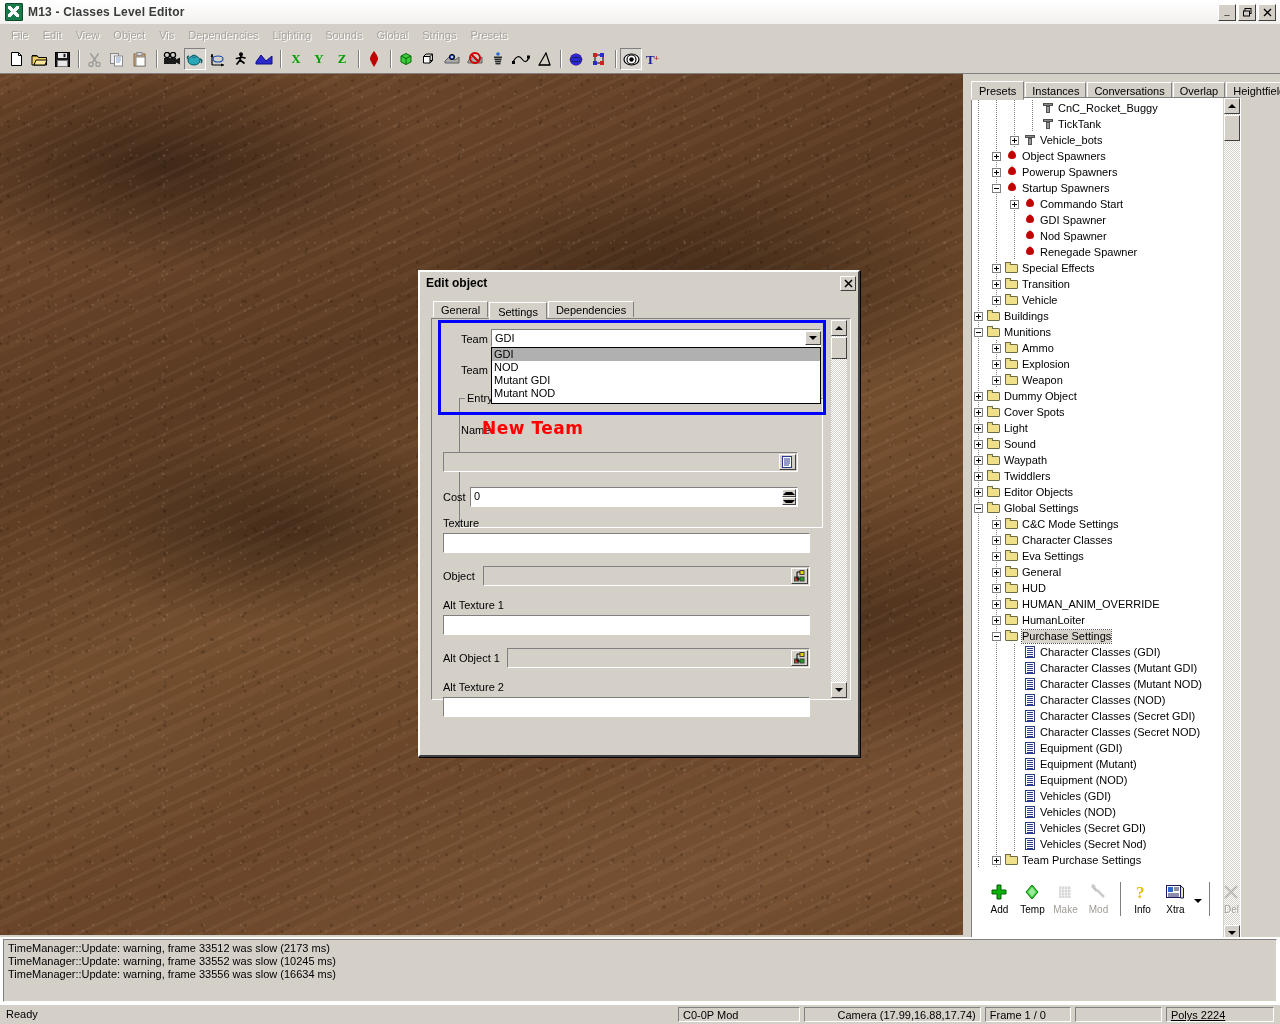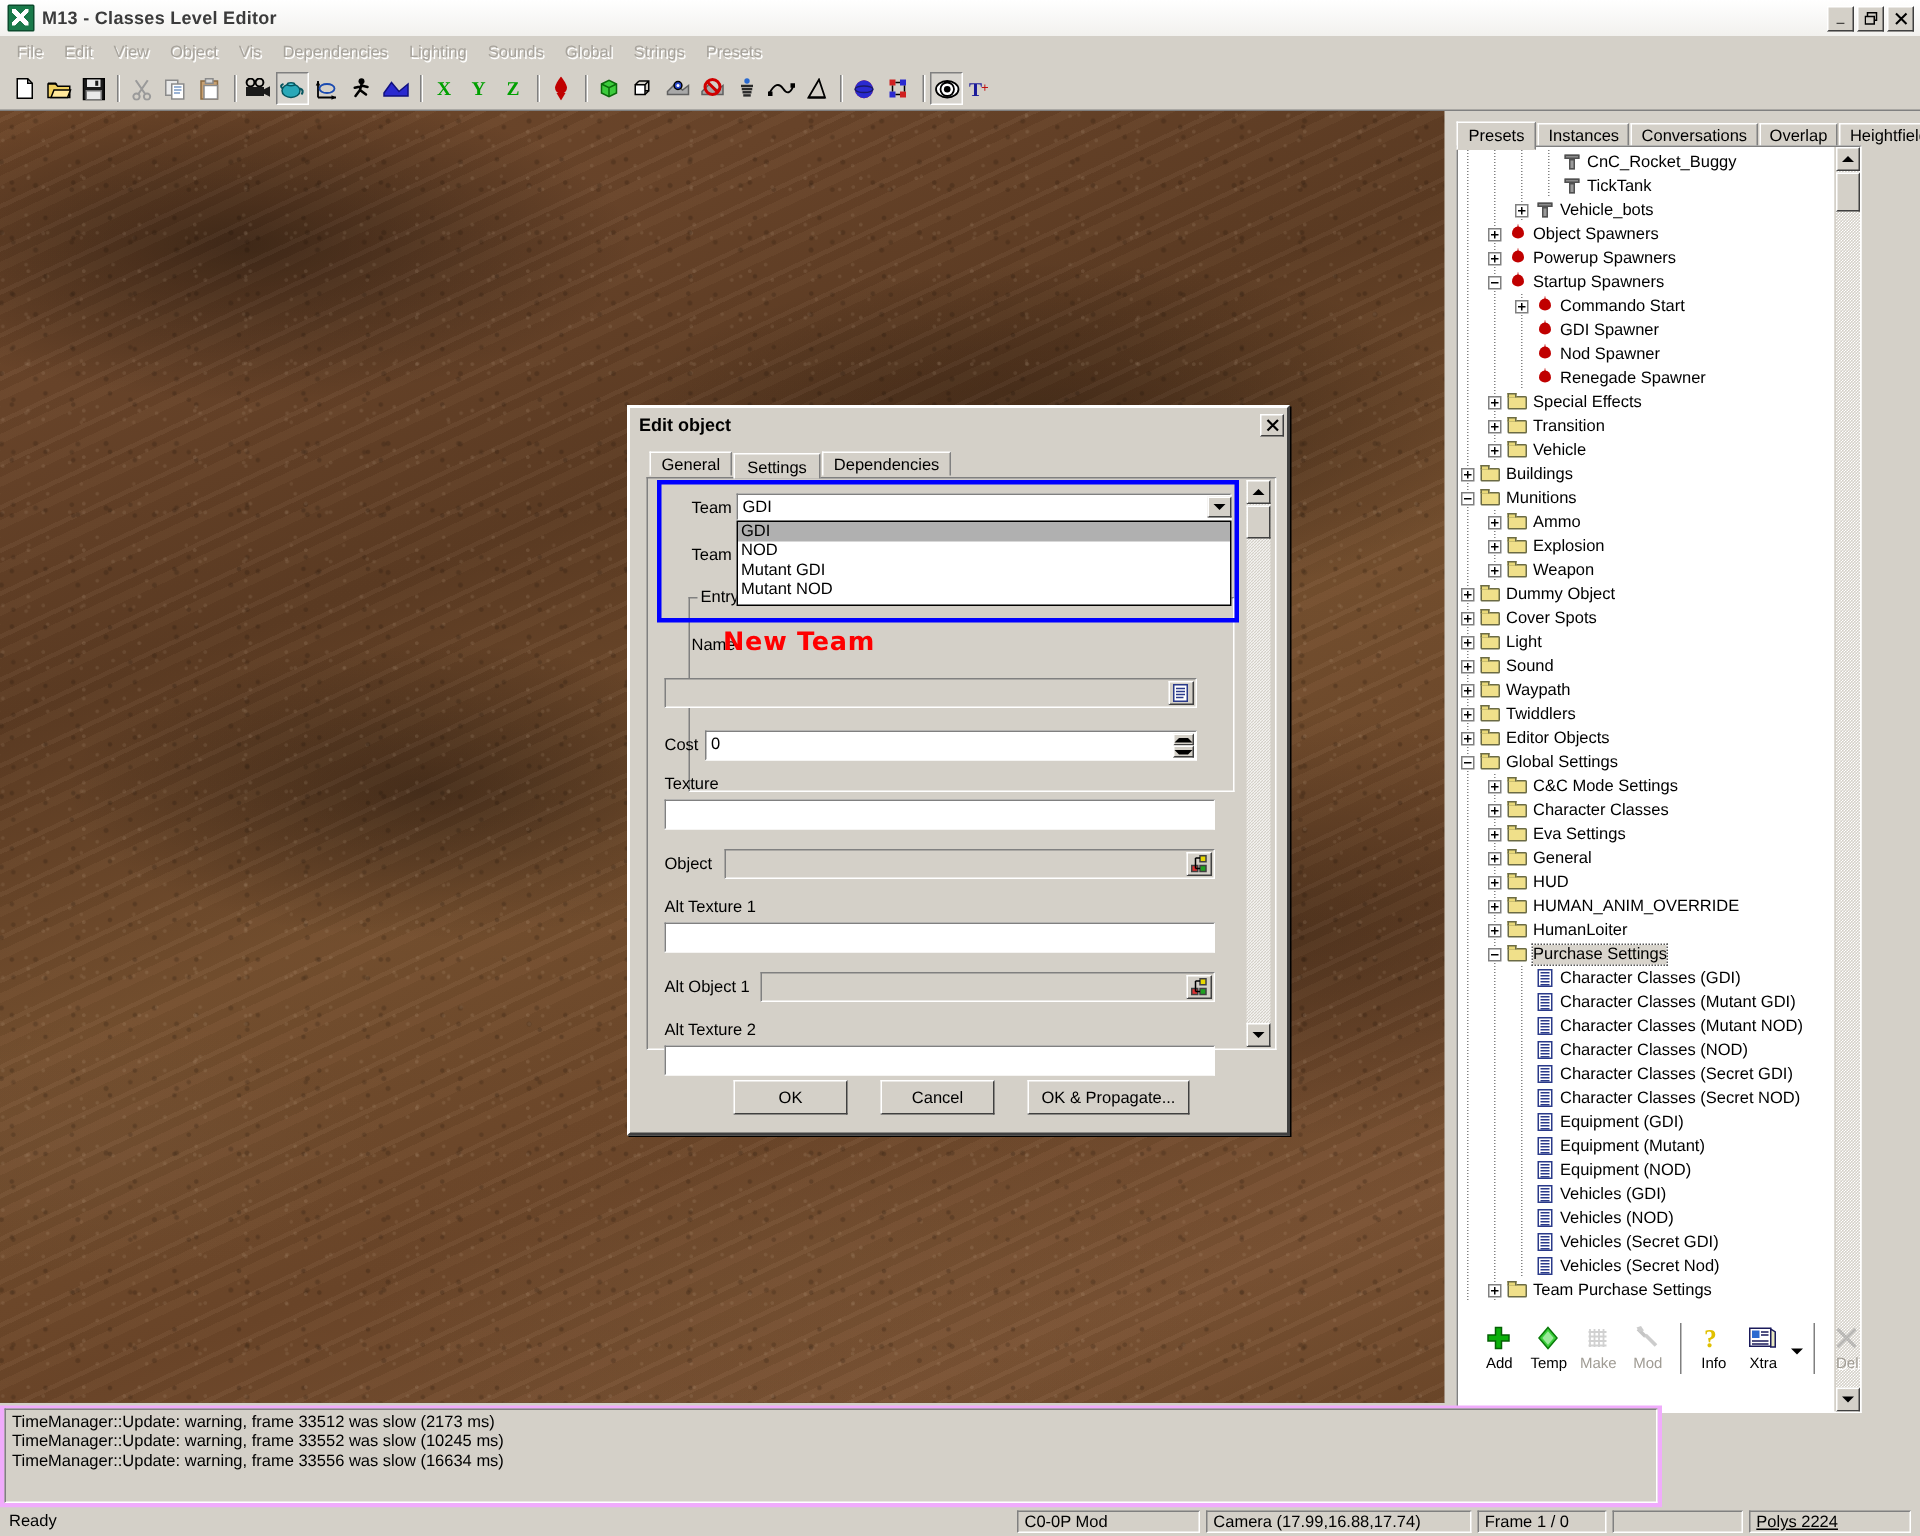--- a/index.html
+++ b/index.html
@@ -111,22 +111,22 @@
     position:absolute;inset:-10%;
     background:repeating-linear-gradient(155deg,
       rgba(255,255,255,0.030) 0px, rgba(255,255,255,0.030) 3px,
       rgba(0,0,0,0.045) 3px, rgba(0,0,0,0.045) 9px,
       rgba(255,255,255,0.018) 9px, rgba(255,255,255,0.018) 15px,
       rgba(0,0,0,0.030) 15px, rgba(0,0,0,0.030) 26px);
   }
 
   
   .outpane{
-    position:absolute;left:0;top:937px;width:1108px;height:68px;
-    background:#f0abfc;box-sizing:border-box;padding:2px 3px 3px 3px;
+    position:absolute;left:0;top:937px;width:1280px;height:68px;
+    background:#ffffff;box-sizing:border-box;padding:2px 3px 3px 3px;
   }
   .outbox{
     width:100%;height:100%;box-sizing:border-box;background:#d4d0c8;
     border-top:1px solid #808080;border-left:1px solid #808080;
     border-right:1px solid #ffffff;border-bottom:1px solid #ffffff;
     padding:2px 4px;overflow:hidden;
   }
   .outline{font-size:11px;color:#000;line-height:13px;white-space:nowrap;}
 
   
@@ -1061,21 +1061,21 @@
     <div class="outbox" id="outlog">
         <div class="outline">TimeManager::Update: warning, frame 33512 was slow (2173 ms)</div>
         <div class="outline">TimeManager::Update: warning, frame 33552 was slow (10245 ms)</div>
         <div class="outline">TimeManager::Update: warning, frame 33556 was slow (16634 ms)</div>
       </div>
   </div>
 
   <div class="statusbar">
     <div class="sb-cell sb-ready">Ready</div>
     <div class="sb-cell" style="width:124px;">C0-0P Mod</div>
-    <div class="sb-cell" style="width:180px;">Camera (17.99,16.88,17.74)</div>
+    <div class="sb-cell" style="width:180px;text-align:right;">Camera (17.99,16.88,17.74)</div>
     <div class="sb-cell" style="width:88px;">Frame 1 / 0</div>
     <div class="sb-cell" style="width:88px;"></div>
     <div class="sb-cell" style="width:110px;text-decoration:underline;">Polys 2224</div>
   </div>
 
   <div class="dialog">
 
     <div class="dlg-title">
       <div class="dlg-title-text">Edit object</div>
       <div class="dlg-close">
@@ -1187,20 +1187,15 @@
         </div>
       <div class="sb-thumb" style="top:17px;height:22px;"></div>
       <div class="sb-arrow down">
           <div class="caret down"></div>
         </div>
     </div>
 
     <div class="annot" style="left:18px;top:48px;width:388px;height:95px;"></div>
     <div class="annot-text" style="left:62px;top:146px;">New Team</div>
 
-    <div class="dlg-buttons" id="dbtns">
-        <div class="dbtn">OK</div>
-        <div class="dbtn">Cancel</div>
-        <div class="dbtn wide">OK &amp; Propagate...</div>
-      </div>
   </div>
 
 </div>
 
 </body></html>

